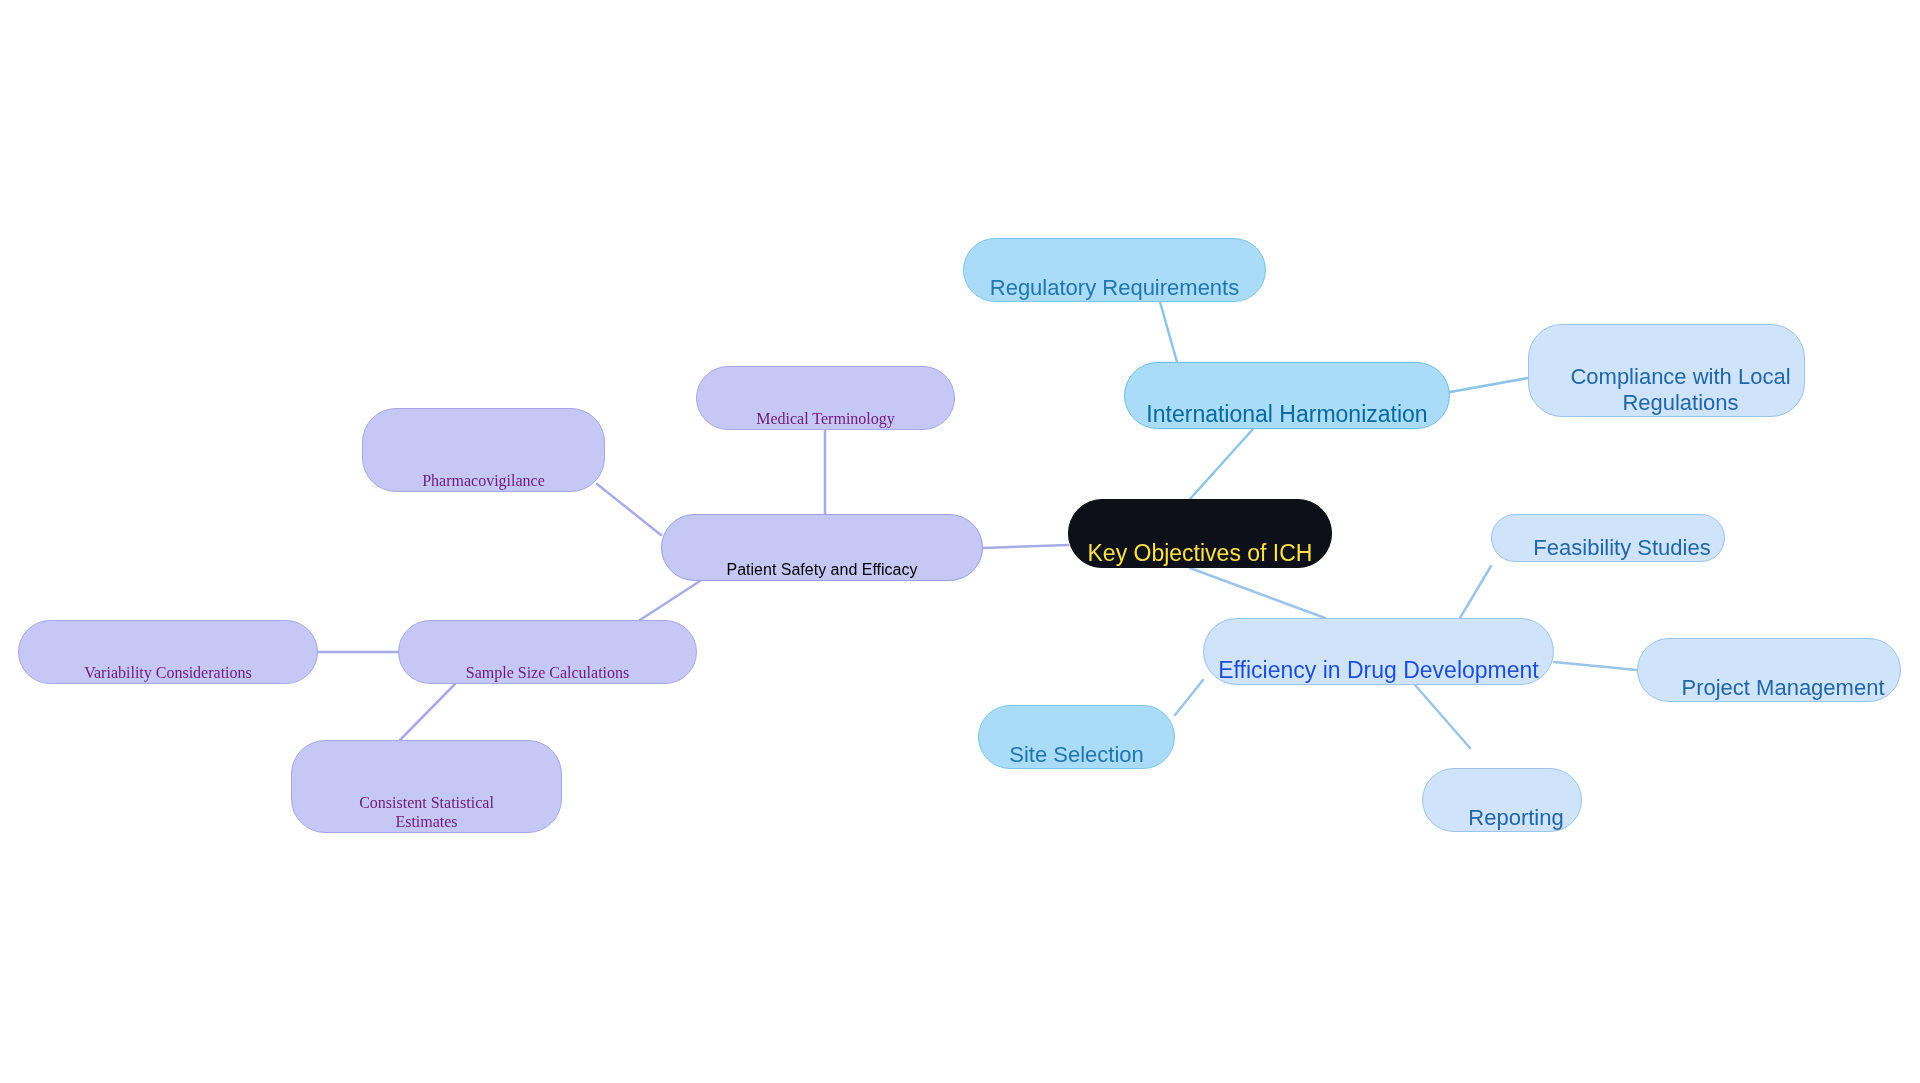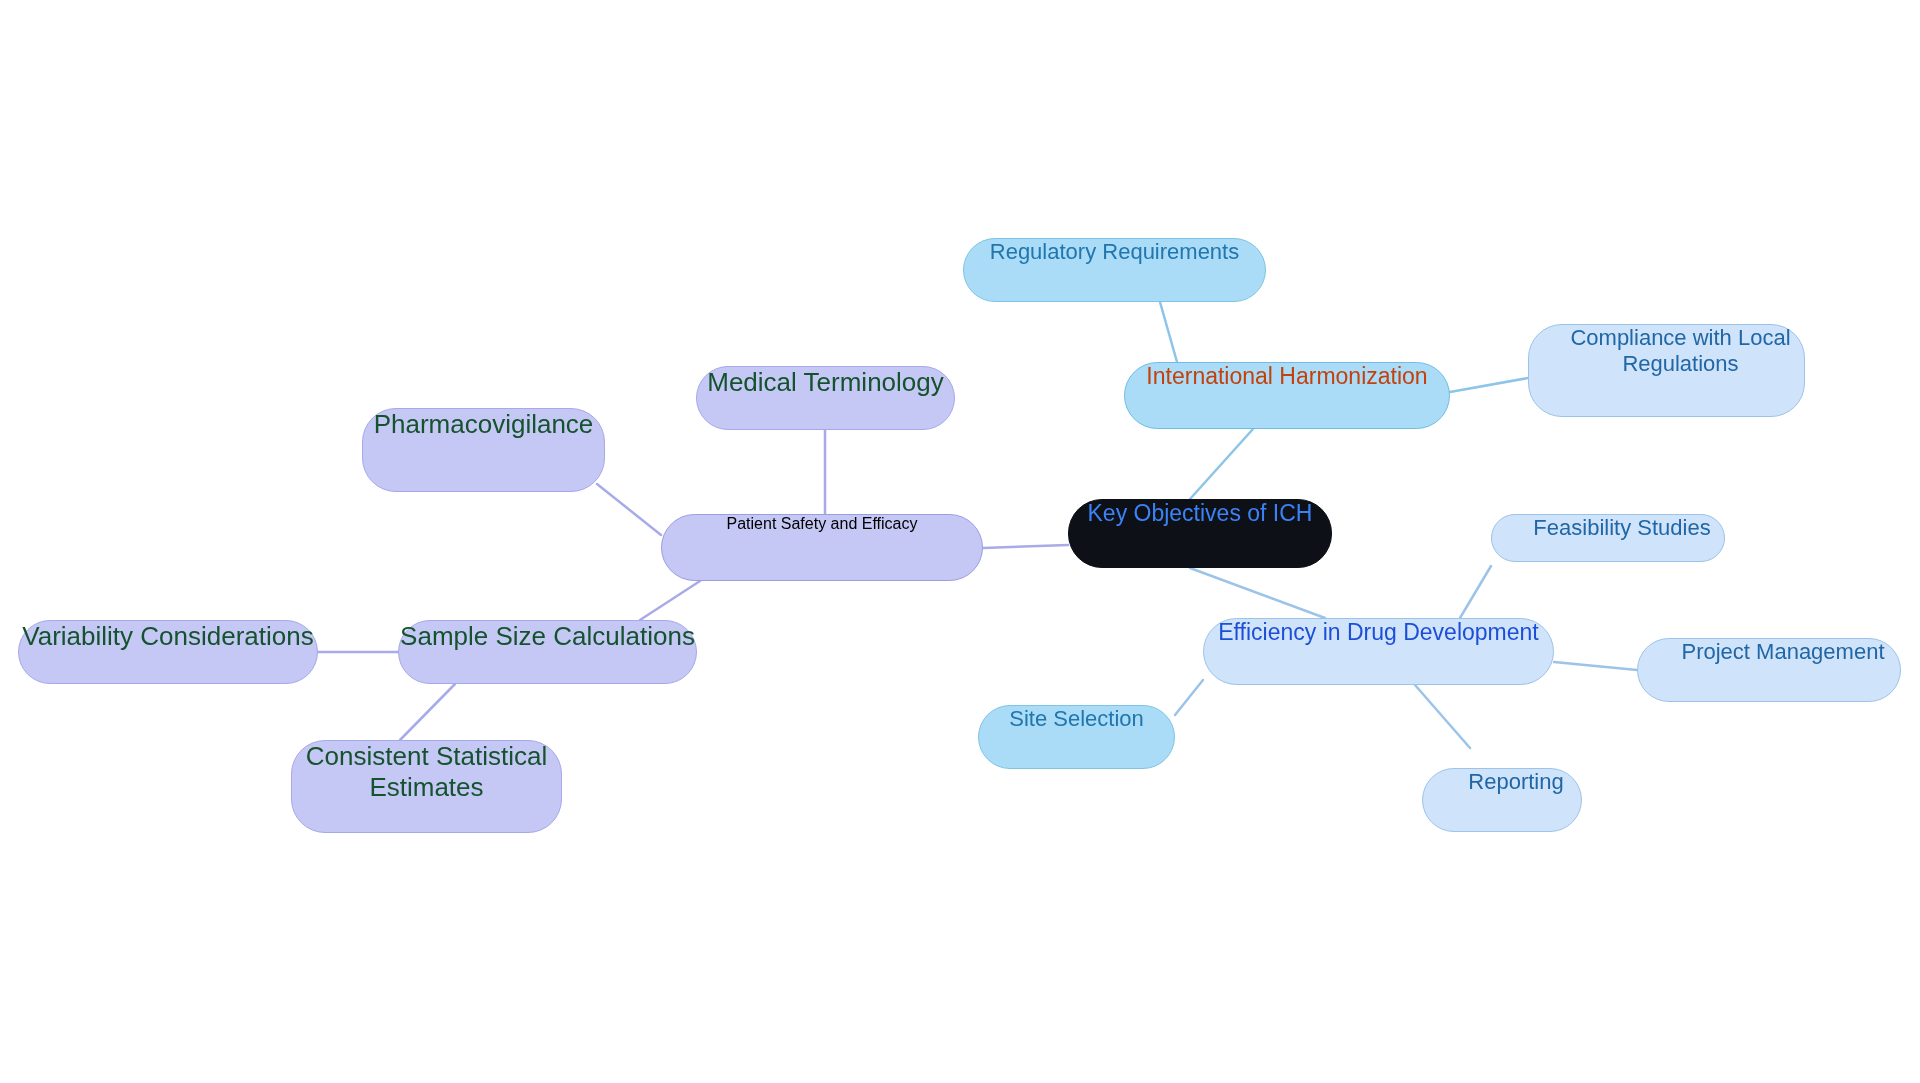--- a/index.html
+++ b/index.html
@@ -24,39 +24,39 @@
     left: 0;
     top: 0;
     width: 1920px;
     height: 1083px;
     pointer-events: none;
   }
   .node {
     position: absolute;
     box-sizing: border-box;
     display: flex;
-    align-items: flex-start;
+    align-items: flex-end;
     justify-content: center;
     text-align: center;
     line-height: 1.18;
     white-space: pre-line;
     border-style: solid;
     border-width: 1px;
   }
   .node-root {
     background: #0d1117;
     border-color: #0d1117;
-    color: #3b82f6;
+    color: #fde047;
     font-size: 23px;
     border-radius: 34px;
   }
   .node-branch-blue {
     background: #aadcf7;
     border-color: #6fbde4;
-    color: #c2410c;
+    color: #0369a1;
     font-size: 23px;
     border-radius: 34px;
   }
   .node-leaf-blue {
     background: #aadcf7;
     border-color: #7cc5e6;
     color: #2176ae;
     font-size: 22px;
     border-radius: 34px;
   }
@@ -78,23 +78,24 @@
   .node-branch-purple {
     background: #c5c7f5;
     border-color: #9a9ee0;
     color: #000000;
     font-size: 16px;
     border-radius: 34px;
   }
   .node-leaf-purple {
     background: #c5c7f5;
     border-color: #a6a9e8;
-    color: #14532d;
-    font-size: 26px;
+    color: #701a75;
+    font-size: 16px;
     border-radius: 34px;
+    font-family: Liberation Serif, serif;
   }
 </style>
 </head>
 <body>
 
 <div id="canvas">
   <svg id="edges" viewBox="0 0 1920 1083">
       <line x1="1190" y1="499" x2="1253" y2="429" stroke="#8cc5e8" stroke-width="2.5" stroke-linecap="round"></line>
       <line x1="1177" y1="362" x2="1160" y2="302" stroke="#8cc5e8" stroke-width="2.5" stroke-linecap="round"></line>
       <line x1="1450" y1="392" x2="1528" y2="378" stroke="#8cc5e8" stroke-width="2.5" stroke-linecap="round"></line>

